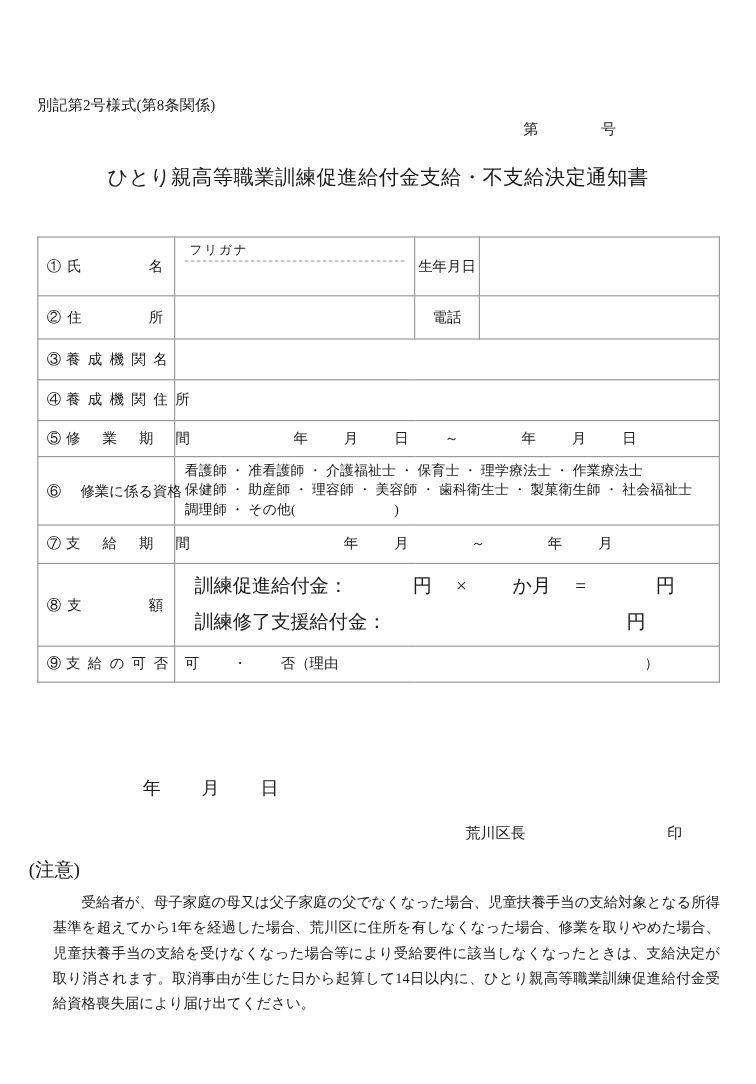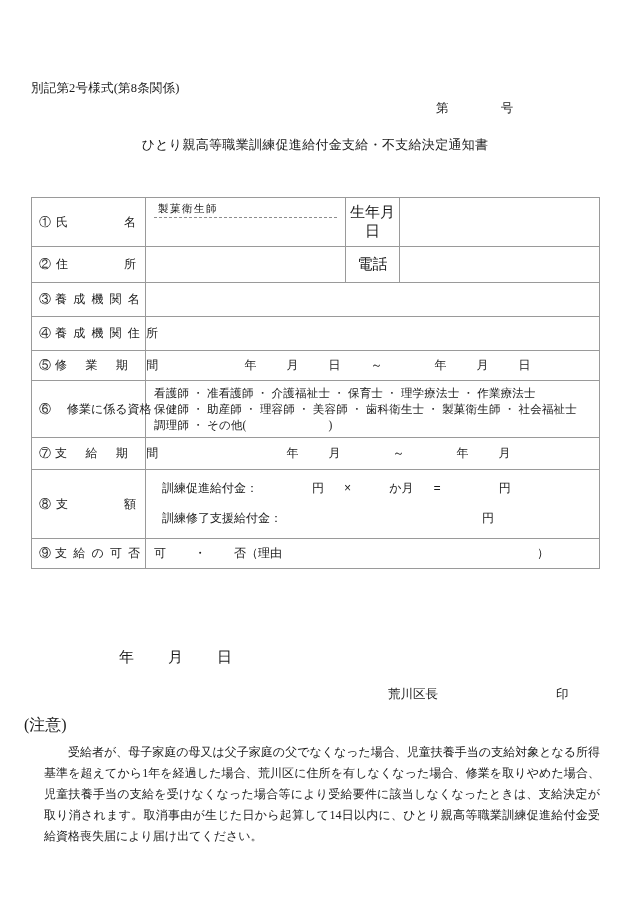--- a/index.html
+++ b/index.html
@@ -22,21 +22,21 @@
     font-size: 12.5px; letter-spacing: .2px; white-space: nowrap;
   }
   .doc-number {
     position: absolute; left: 436px; top: 100px;
     font-size: 12.5px; white-space: nowrap;
   }
   .doc-number .num-sp { display: inline-block; width: 46px; }
 
   .doc-title {
     position: absolute; left: 0; top: 136px; width: 630px;
-    text-align: center; font-size: 13px; letter-spacing: .3px;
+    text-align: center; font-size: 17px; letter-spacing: .3px;
     white-space: nowrap;
   }
   .intro {
     position: absolute; left: 62px; top: 173px;
     font-size: 12.5px; letter-spacing: .1px; white-space: nowrap;
   }
 
   
   .form-table {
     position: absolute; left: 31px; top: 197px;
@@ -73,33 +73,33 @@
   
   .furigana-wrap { position: relative; height: 40px; }
   .furigana {
     position: absolute; left: 4px; top: 0;
     font-size: 10.5px; letter-spacing: 1.5px;
   }
   .furigana-rule {
     position: absolute; left: 0; right: 0; top: 15px;
     border-bottom: 1px dashed #8d8d8d;
   }
-  .narrow-lbl { width: 54px; text-align: center; font-size: 15px; }
+  .narrow-lbl { width: 54px; text-align: center; font-size: 12px; }
 
   
   .date-line { text-align: center; font-size: 12px; white-space: nowrap; }
   .date-line .g { display: inline-block; width: 30px; }
   .date-line .gw { display: inline-block; width: 52px; }
 
   
   .qual { font-size: 11.5px; line-height: 16px; letter-spacing: .2px; }
   .qual div { white-space: nowrap; }
 
   
-  .amt { font-size: 12px; line-height: 30px; white-space: nowrap; font-family: Liberation Mono, monospace; }
+  .amt { font-size: 16px; line-height: 30px; white-space: nowrap; }
   .amt .lead { display: inline-block; }
   .amt .s1 { display: inline-block; width: 54px; }
   .amt .s2 { display: inline-block; width: 20px; }
   .amt .s3 { display: inline-block; width: 38px; }
   .amt .s4 { display: inline-block; width: 20px; }
   .amt .s5 { display: inline-block; width: 58px; }
   .amt .s6 { display: inline-block; width: 200px; }
 
   
   .decision { font-size: 12px; white-space: nowrap; padding-left: 10px; }
@@ -162,21 +162,21 @@
         <div class="lbl-inner">
           <span class="lbl-no">①</span>
           <span class="lbl-txt spread">
             <span>氏</span>
             <span>名</span>
           </span>
         </div>
       </td>
       <td class="cell">
         <div class="furigana-wrap">
-          <span class="furigana">製菓衛生師</span>
+          <span class="furigana">フリガナ</span>
           <span class="furigana-rule"></span>
         </div>
       </td>
       <td class="narrow-lbl">生年月日</td>
       <td class="cell"></td>
     </tr>
 
     <tr>
       <td class="lbl" style="height:36px">
         <div class="lbl-inner">

